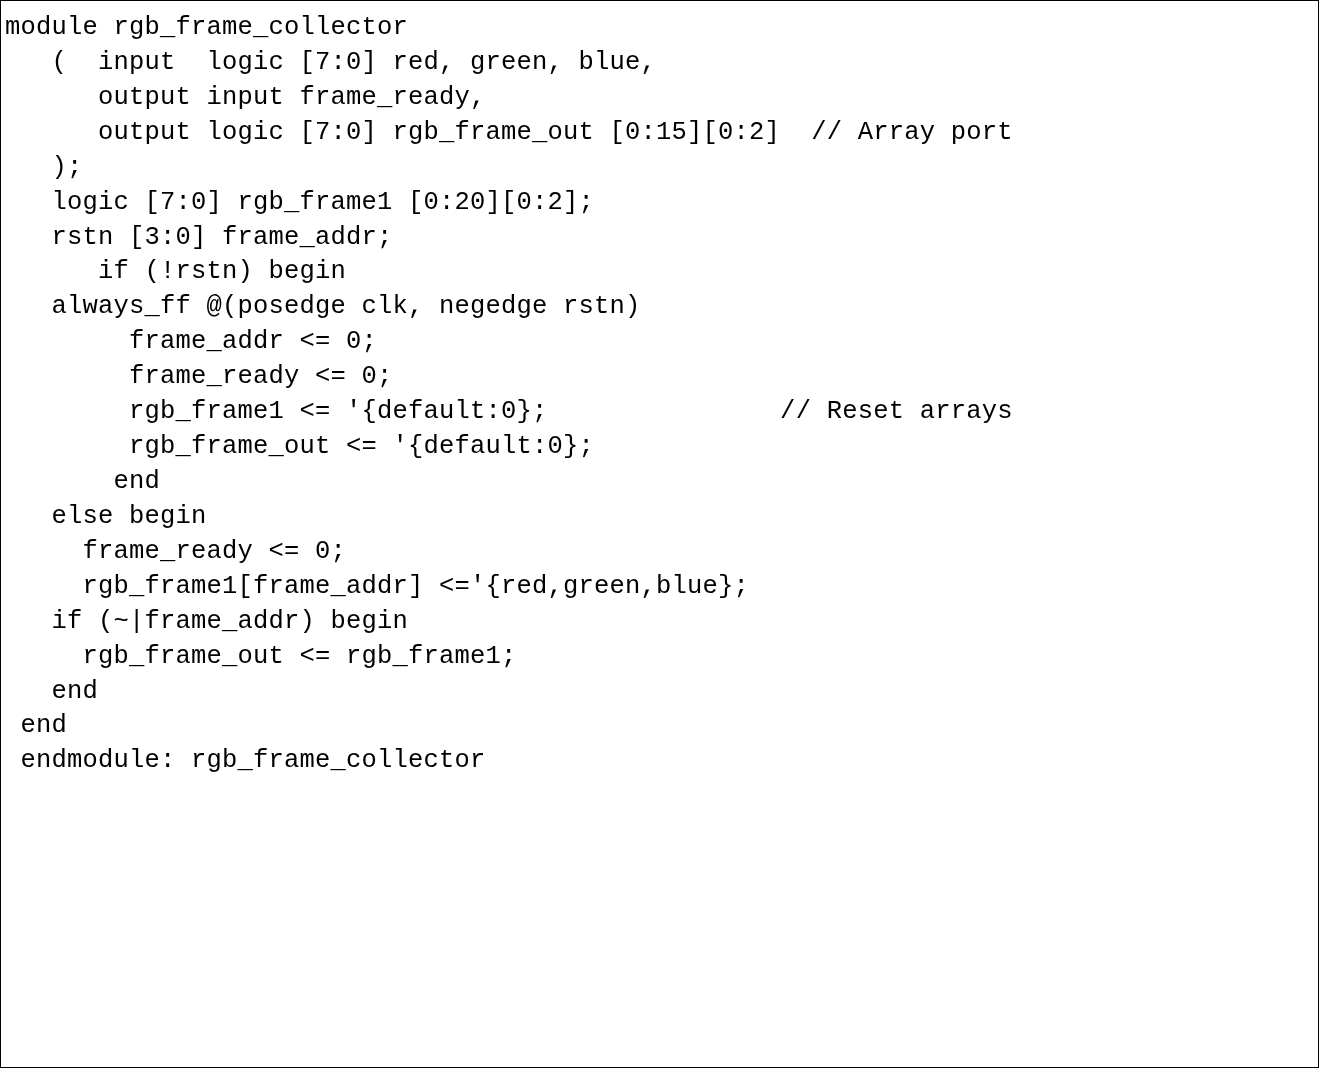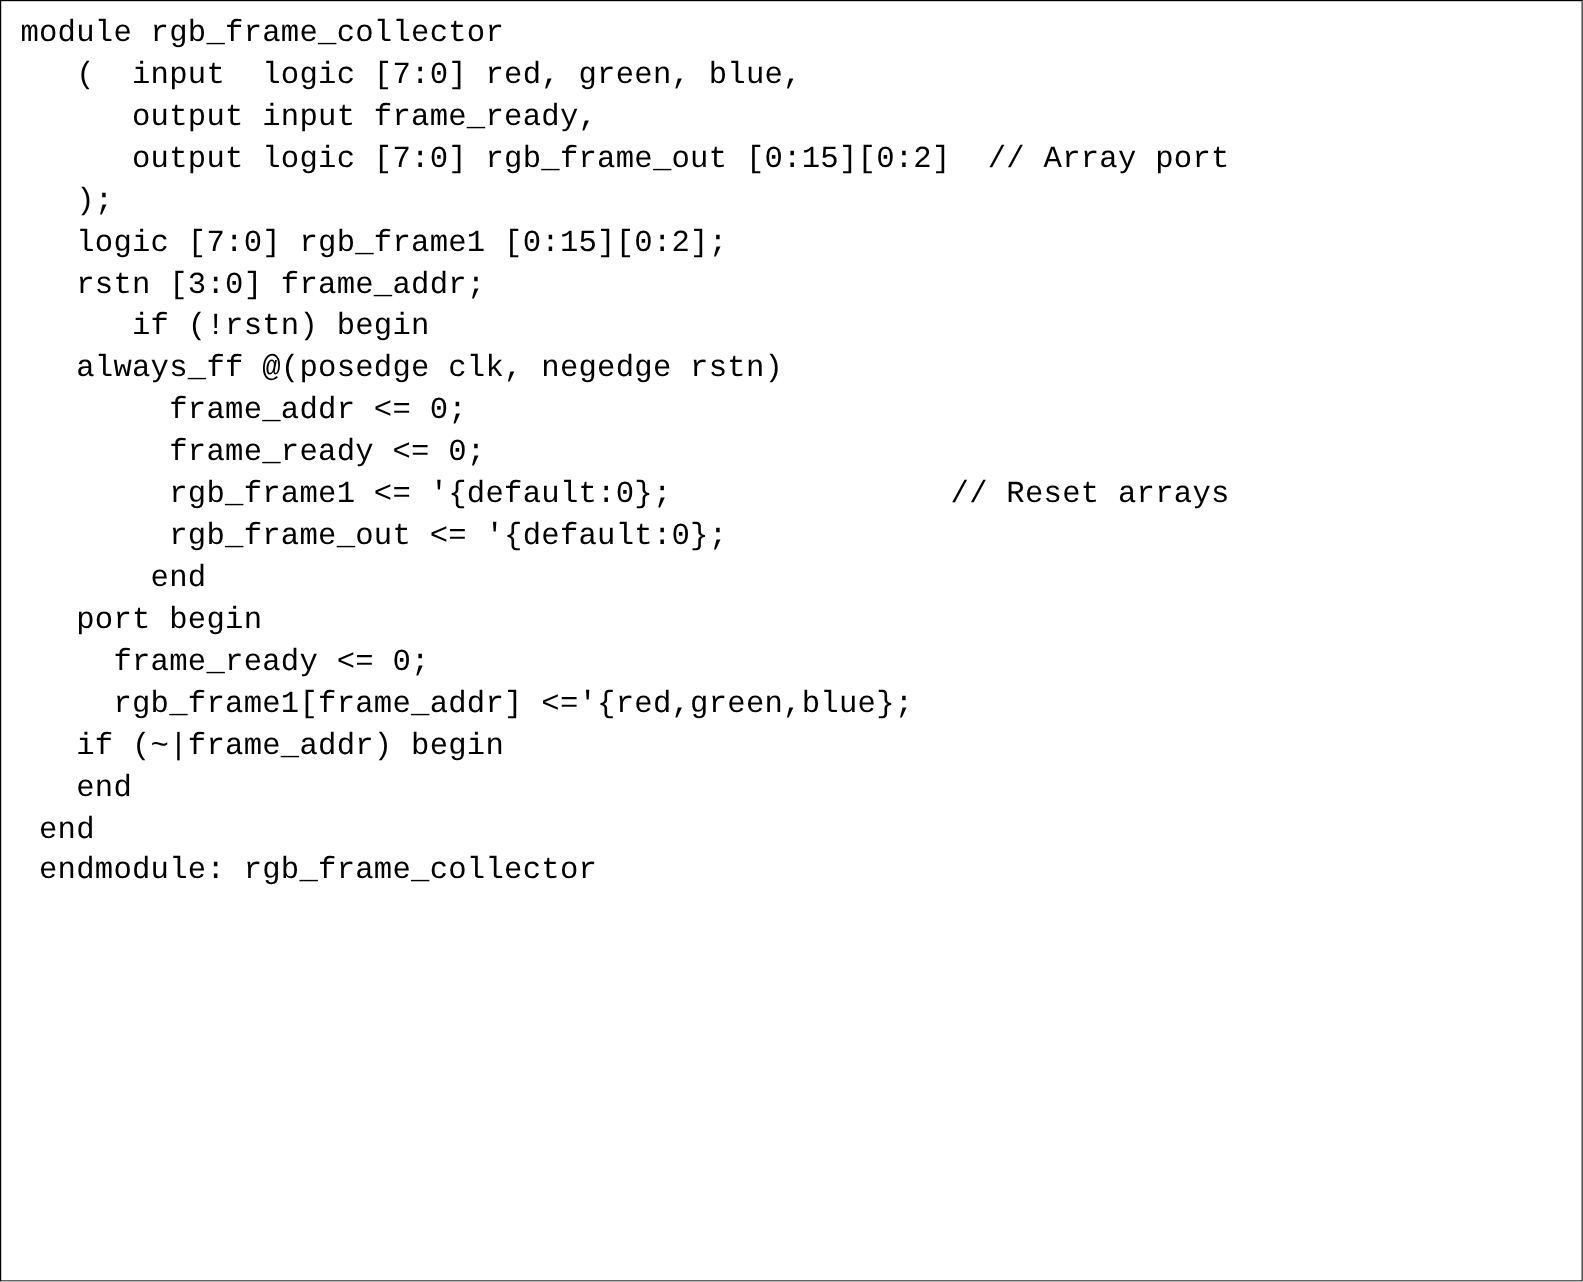--- a/index.html
+++ b/index.html
@@ -7,21 +7,21 @@
       padding: 0;
       box-sizing: border-box;
     }
     body {
       background: #ffffff;
       padding: 0;
       font-family: "Courier New", Courier, monospace;
     }
     .code-container {
       border: 1px solid #000000;
-      padding: 10px 16px;
+      padding: 10px 4px;
       background: #ffffff;
       width: 1319px;
       height: 1068px;
     }
     .code-line {
       white-space: pre;
       font-size: 25.5px;
       line-height: 1.37;
       color: #000000;
       font-family: "Courier New", Courier, monospace;
@@ -31,29 +31,30 @@
 </head>
 <body>
 
 <div class="code-container">
   <div class="code-line">module rgb_frame_collector</div>
   <div class="code-line">   (  input  logic [7:0] red, green, blue,</div>
   <div class="code-line">      output input frame_ready,</div>
   <div class="code-line">      output logic [7:0] rgb_frame_out [0:15][0:2]  // Array port</div>
   <div class="code-line">   );</div>
   <div class="code-line"></div>
-  <div class="code-line">   logic [7:0] rgb_frame1 [0:15][0:2];</div>
+  <div class="code-line">   logic [7:0] rgb_frame1 [0:20][0:2];</div>
   <div class="code-line">   rstn [3:0] frame_addr;</div>
   <div class="code-line">      if (!rstn) begin</div>
   <div class="code-line">   always_ff @(posedge clk, negedge rstn)</div>
   <div class="code-line">        frame_addr &lt;= 0;</div>
   <div class="code-line">        frame_ready &lt;= 0;</div>
   <div class="code-line">        rgb_frame1 &lt;= '{default:0};               // Reset arrays</div>
   <div class="code-line">        rgb_frame_out &lt;= '{default:0};</div>
   <div class="code-line">       end</div>
-  <div class="code-line">   port begin</div>
+  <div class="code-line">   else begin</div>
   <div class="code-line">     frame_ready &lt;= 0;</div>
   <div class="code-line">     rgb_frame1[frame_addr] &lt;='{red,green,blue};</div>
   <div class="code-line">   if (~|frame_addr) begin</div>
+  <div class="code-line">     rgb_frame_out &lt;= rgb_frame1;</div>
   <div class="code-line">   end</div>
   <div class="code-line"> end</div>
   <div class="code-line"> endmodule: rgb_frame_collector</div>
 </div>
 
 </body></html>

